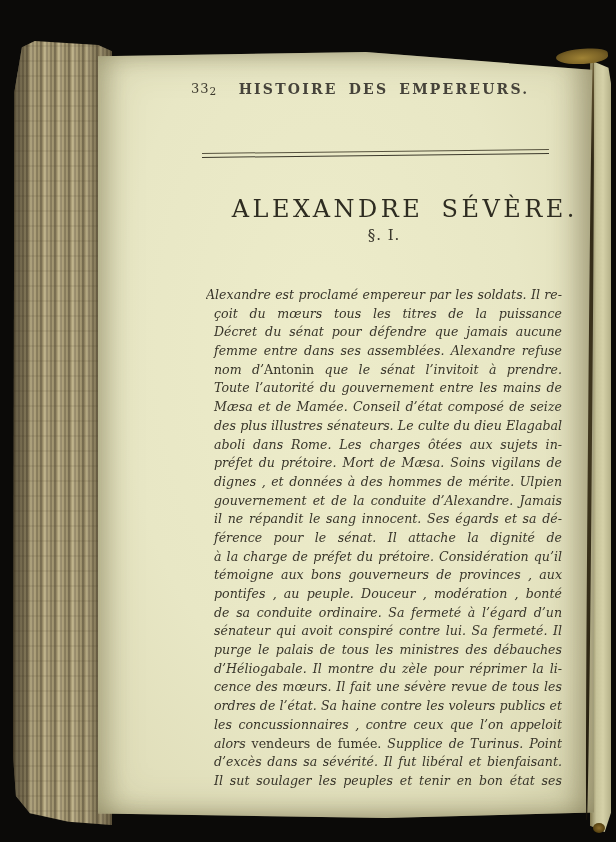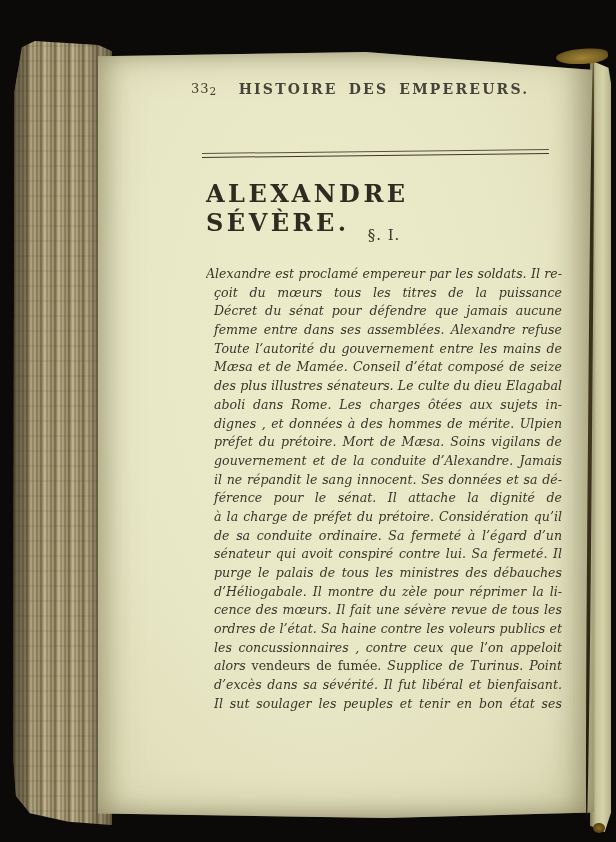--- a/index.html
+++ b/index.html
@@ -77,40 +77,40 @@
     color:#46433a;
   }
 
   .double-rule{
     position:absolute;left:-4px;top:101px;width:347px;height:3px;
     border-top:1px solid #56523e;border-bottom:1.6px solid #3c392c;
     transform:rotate(-.65deg);
   }
 
   .chapter-title{
-    position:absolute;left:0;top:129px;width:100%;margin:0;
-    text-align:left;font-weight:bold;
+    position:absolute;left:0;top:129px;width:100%;margin:16px;
+    text-align:right;font-weight:normal;
     font-size:24px;letter-spacing:3.5px;word-spacing:7px;
     color:#2e2c21;
   }
 
   .section-heading{
     position:absolute;left:0;top:176px;width:100%;
     text-align:center;font-size:15px;letter-spacing:1px;color:#3a372c;
   }
 
   .summary{
     position:absolute;left:0;top:215px;width:356px;
     font-size:12.6px;line-height:18.7px;color:#38352a;
   }
   .bodyline{
     text-align:justify;text-align-last:justify;
     padding-left:8px;white-space:normal;overflow:hidden;height:18.7px;
   }
-  .bodyline.first{padding-left:0;}
+  .bodyline.first{padding-left:0;margin-top:21px;}
   .ital{font-style:italic;}
   .roman{font-style:normal;}
 </style>
 </head>
 <body>
 
 <div class="scene">
 
   <div class="leaf-stack"></div>
 
@@ -128,30 +128,33 @@
 
       <h1 class="chapter-title">ALEXANDRE SÉVÈRE.</h1>
 
       <div class="section-heading">§. I.</div>
 
       <div class="summary" id="summary">
           <div class="bodyline first"><span class="ital">Alexandre est proclamé empereur par les soldats. Il re-</span></div>
           <div class="bodyline"><span class="ital">çoit du mœurs tous les titres de la puissance impériale.</span></div>
           <div class="bodyline"><span class="ital">Décret du sénat pour défendre que jamais aucune</span></div>
           <div class="bodyline"><span class="ital">femme entre dans ses assemblées. Alexandre refuse le</span></div>
+          <div class="bodyline"><span class="ital">nom d’</span><span class="roman">Antonin</span><span class="ital"> que le sénat l’invitoit à prendre.</span></div>
           <div class="bodyline"><span class="ital">Toute l’autorité du gouvernement entre les mains de</span></div>
           <div class="bodyline"><span class="ital">Mæsa et de Mamée. Conseil d’état composé de seize</span></div>
           <div class="bodyline"><span class="ital">des plus illustres sénateurs. Le culte du dieu Elagabal</span></div>
           <div class="bodyline"><span class="ital">aboli dans Rome. Les charges ôtées aux sujets in-</span></div>
+          <div class="bodyline"><span class="ital">préfet du prétoire. Mort de Mæsa. Soins vigilans de</span></div>
           <div class="bodyline"><span class="ital">dignes , et données à des hommes de mérite. Ulpien</span></div>
-          <div class="bodyline"><span class="ital">préfet du prétoire. Mort de Mæsa. Soins vigilans de</span></div>
           <div class="bodyline"><span class="ital">gouvernement et de la conduite d’Alexandre. Jamais</span></div>
-          <div class="bodyline"><span class="ital">il ne répandit le sang innocent. Ses données et sa dé-</span></div>
+          <div class="bodyline"><span class="ital">il ne répandit le sang innocent. Ses égards et sa dé-</span></div>
           <div class="bodyline"><span class="ital">férence pour le sénat. Il attache la dignité de sénateur</span></div>
           <div class="bodyline"><span class="ital">à la charge de préfet du prétoire. Considération qu’il</span></div>
+          <div class="bodyline"><span class="ital">témoigne aux bons gouverneurs de provinces , aux</span></div>
+          <div class="bodyline"><span class="ital">pontifes , au peuple. Douceur , modération , bonté</span></div>
           <div class="bodyline"><span class="ital">de sa conduite ordinaire. Sa fermeté à l’égard d’un</span></div>
           <div class="bodyline"><span class="ital">sénateur qui avoit conspiré contre lui. Sa fermeté. Il</span></div>
           <div class="bodyline"><span class="ital">purge le palais de tous les ministres des débauches</span></div>
           <div class="bodyline"><span class="ital">d’Héliogabale. Il montre du zèle pour réprimer la li-</span></div>
           <div class="bodyline"><span class="ital">cence des mœurs. Il fait une sévère revue de tous les</span></div>
           <div class="bodyline"><span class="ital">ordres de l’état. Sa haine contre les voleurs publics et</span></div>
           <div class="bodyline"><span class="ital">les concussionnaires , contre ceux que l’on appeloit</span></div>
           <div class="bodyline"><span class="ital">alors </span><span class="roman">vendeurs de fumée.</span><span class="ital"> Supplice de Turinus. Point</span></div>
           <div class="bodyline"><span class="ital">d’excès dans sa sévérité. Il fut libéral et bienfaisant.</span></div>
           <div class="bodyline"><span class="ital">Il sut soulager les peuples et tenir en bon état ses</span></div>

